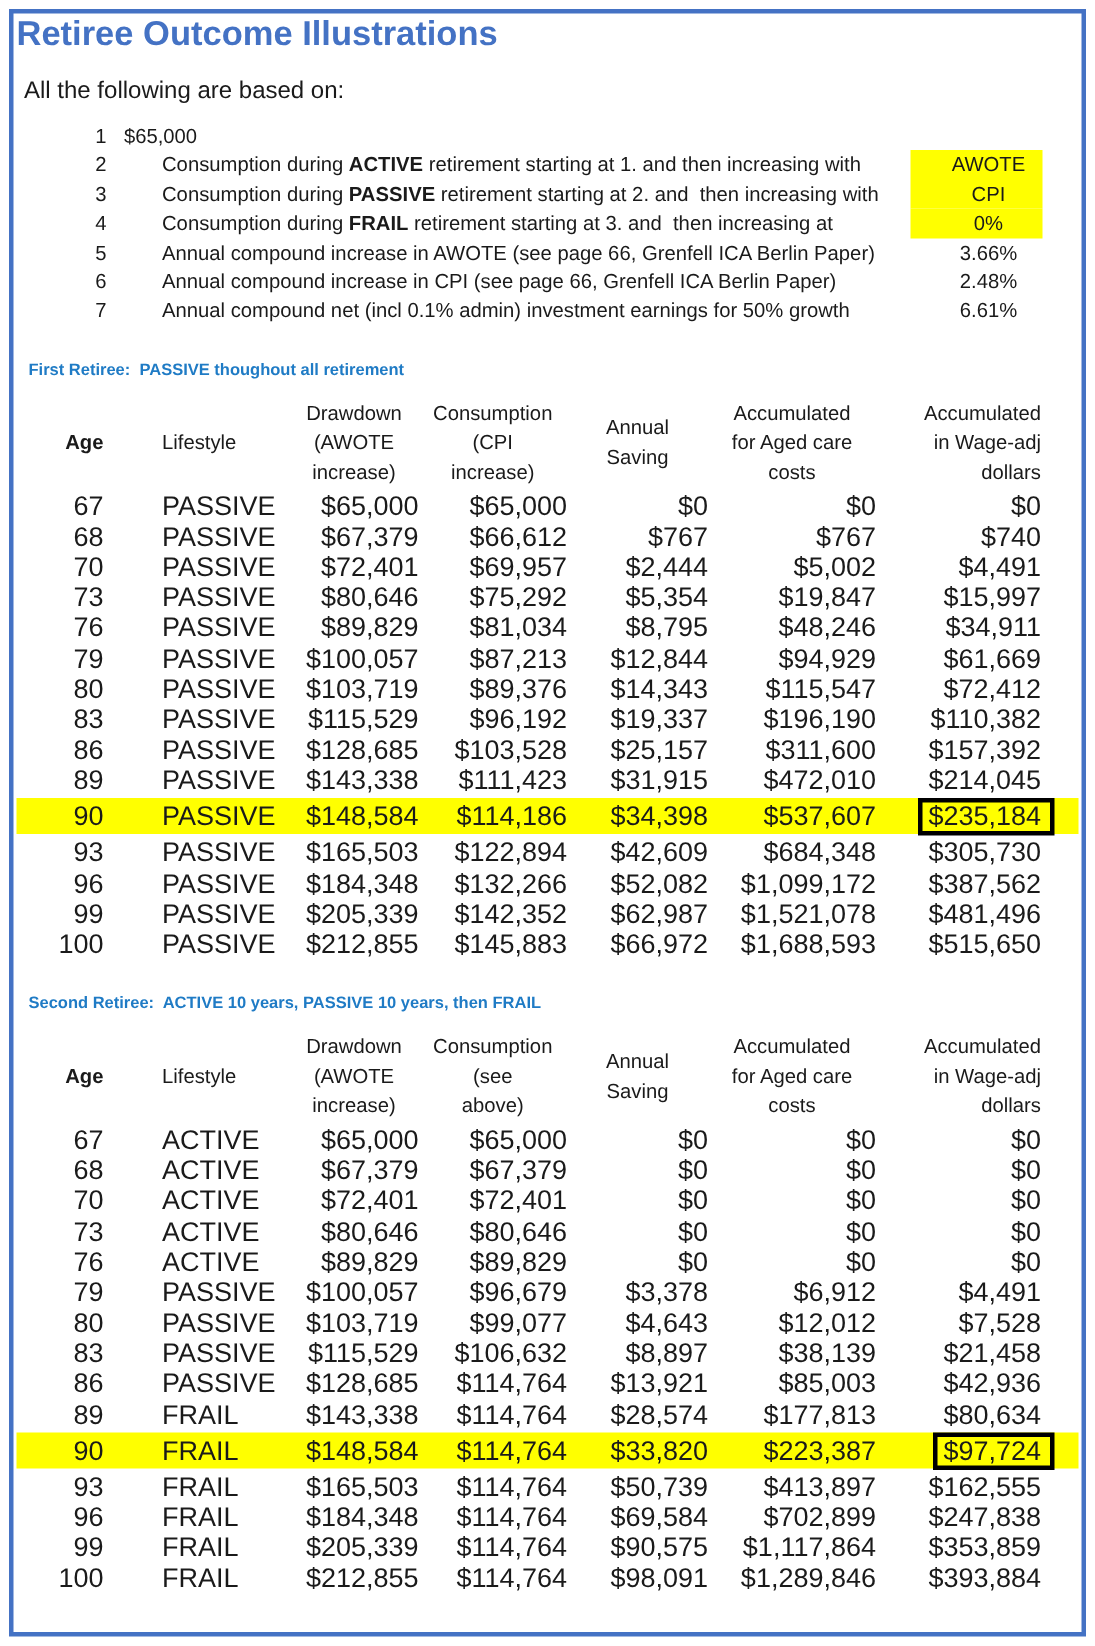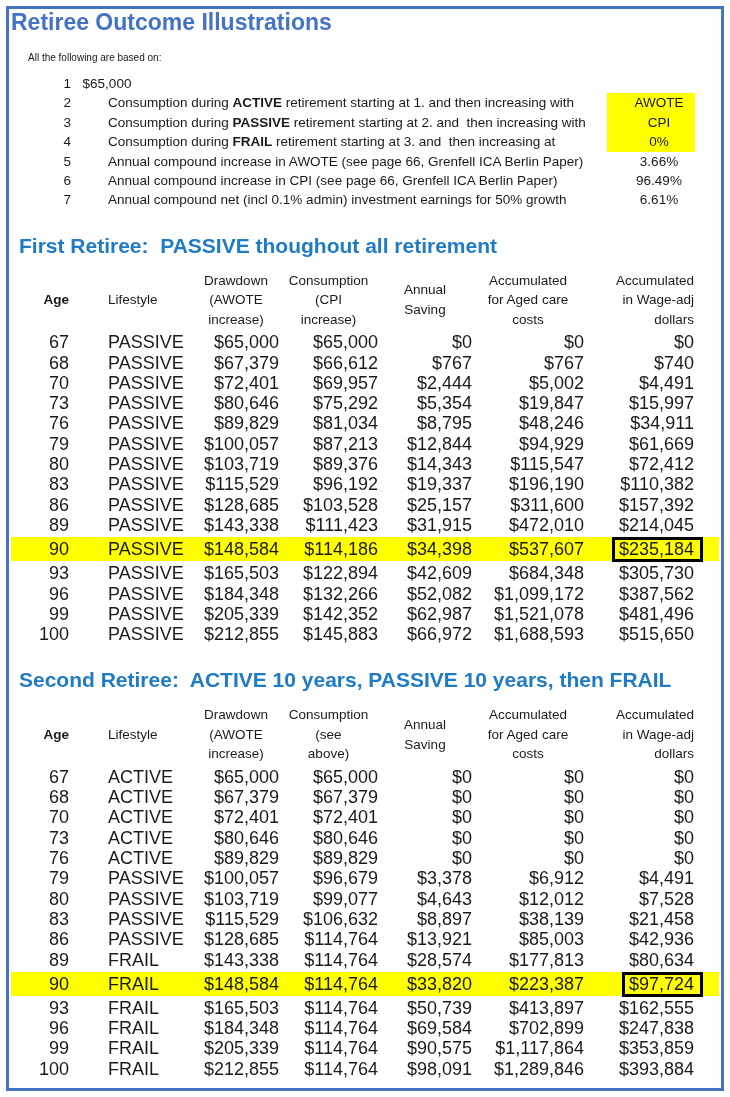--- a/index.html
+++ b/index.html
@@ -8,32 +8,32 @@
     font-family:"Liberation Sans", sans-serif; color:#1a1a1a; overflow:hidden;
   }
   .frame {
     position:absolute; left:6px; top:6px; right:6px; bottom:6px;
     border:3px solid #4472C4; box-sizing:border-box; padding:0 2px;
   }
   .title {
     text-align:left; font-size:23px; font-weight:bold; color:#4472C4;
     letter-spacing:0px;
   }
-  .intro { font-size:10px; margin:16px 0 0 17px; }
+  .intro { font-size:16px; margin:16px 0 0 5px; }
   
   .assumptions { margin-top:11px; }
   .a-row { display:flex; height:19.4px; line-height:19.4px; font-size:13.5px; align-items:center; }
   .a-num { width:60px; text-align:right; flex:none; }
   .a-text { flex:1; margin-left:37px; white-space:pre-wrap; }
   .a-text b { font-weight:bold; }
   .a-val { width:72px; flex:none; text-align:center; margin-right:24px; height:19.4px; }
   .a-val.hl { background:#FFFF00;padding-left:16px; }
   
   .sec-heading {
-    font-size:21px; font-weight:bold; color:#1F7BC5; margin:24px 0 0 8px;
+    font-size:11px; font-weight:bold; color:#1F7BC5; margin:24px 0 0 8px;
     white-space:pre-wrap;
   }
   
   .tbl { margin-top:13px; }
   .t-row { display:flex; align-items:center; }
   .t-cell { flex:none; box-sizing:border-box; }
   .c0 { width:58px; text-align:right; }
   .c1 { width:85px; margin-left:39px; text-align:left; }
   .c2 { width:86px; text-align:right; }
   .c3 { width:99px; text-align:right; }
@@ -87,21 +87,21 @@
           <span class="a-val hl">0%</span>
         </div>
         <div class="a-row">
           <span class="a-num">5</span>
           <span class="a-text"><span>Annual compound increase in AWOTE (see page 66, Grenfell ICA Berlin Paper)</span></span>
           <span class="a-val">3.66%</span>
         </div>
         <div class="a-row">
           <span class="a-num">6</span>
           <span class="a-text"><span>Annual compound increase in CPI (see page 66, Grenfell ICA Berlin Paper)</span></span>
-          <span class="a-val">96.49%</span>
+          <span class="a-val">2.48%</span>
         </div>
         <div class="a-row">
           <span class="a-num">7</span>
           <span class="a-text"><span>Annual compound net (incl 0.1% admin) investment earnings for 50% growth</span></span>
           <span class="a-val">6.61%</span>
         </div>
       </div>
 
     <div class="sec-heading">First Retiree:  PASSIVE thoughout all retirement</div>
     <div class="tbl">

